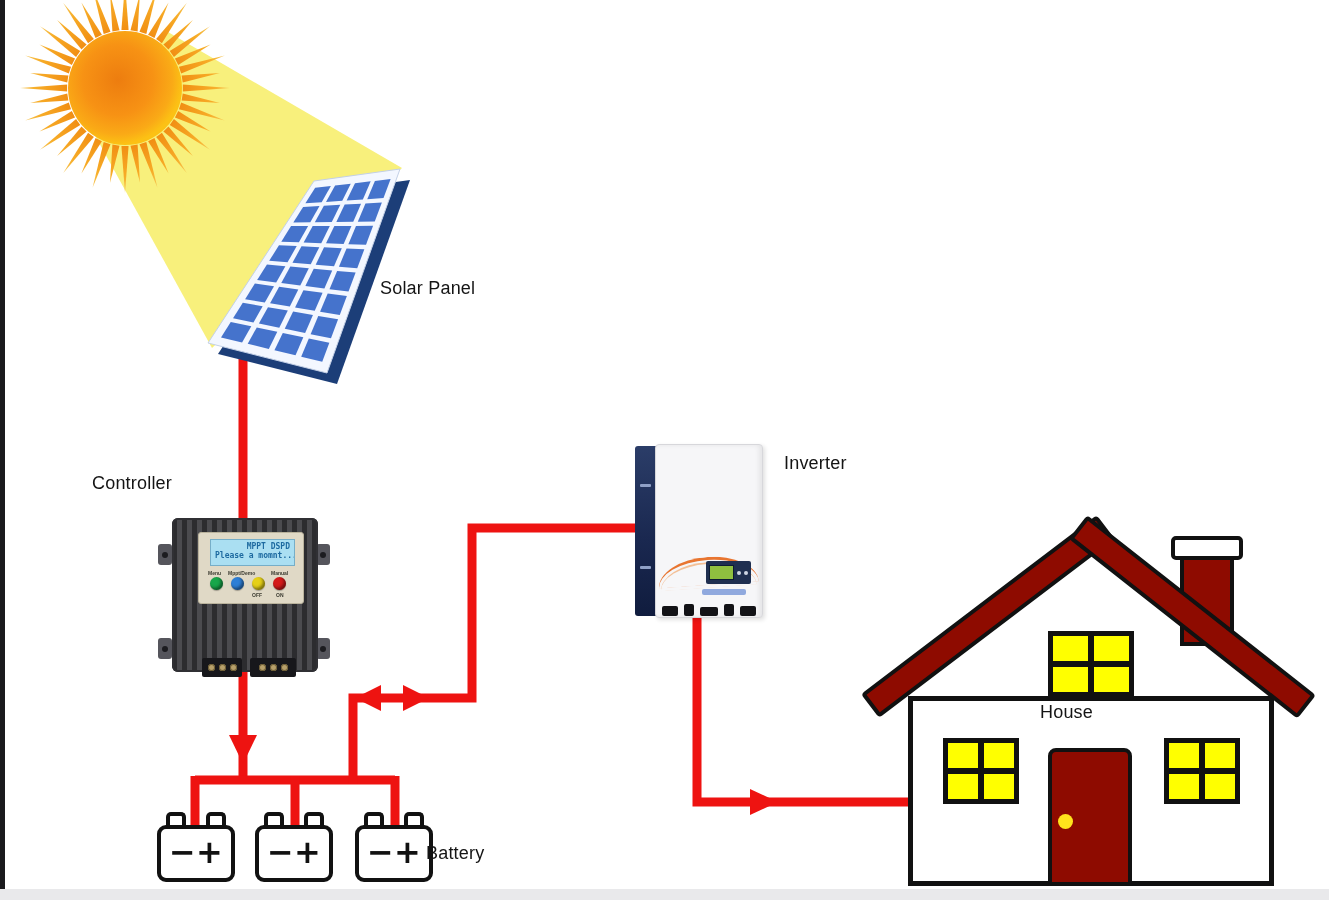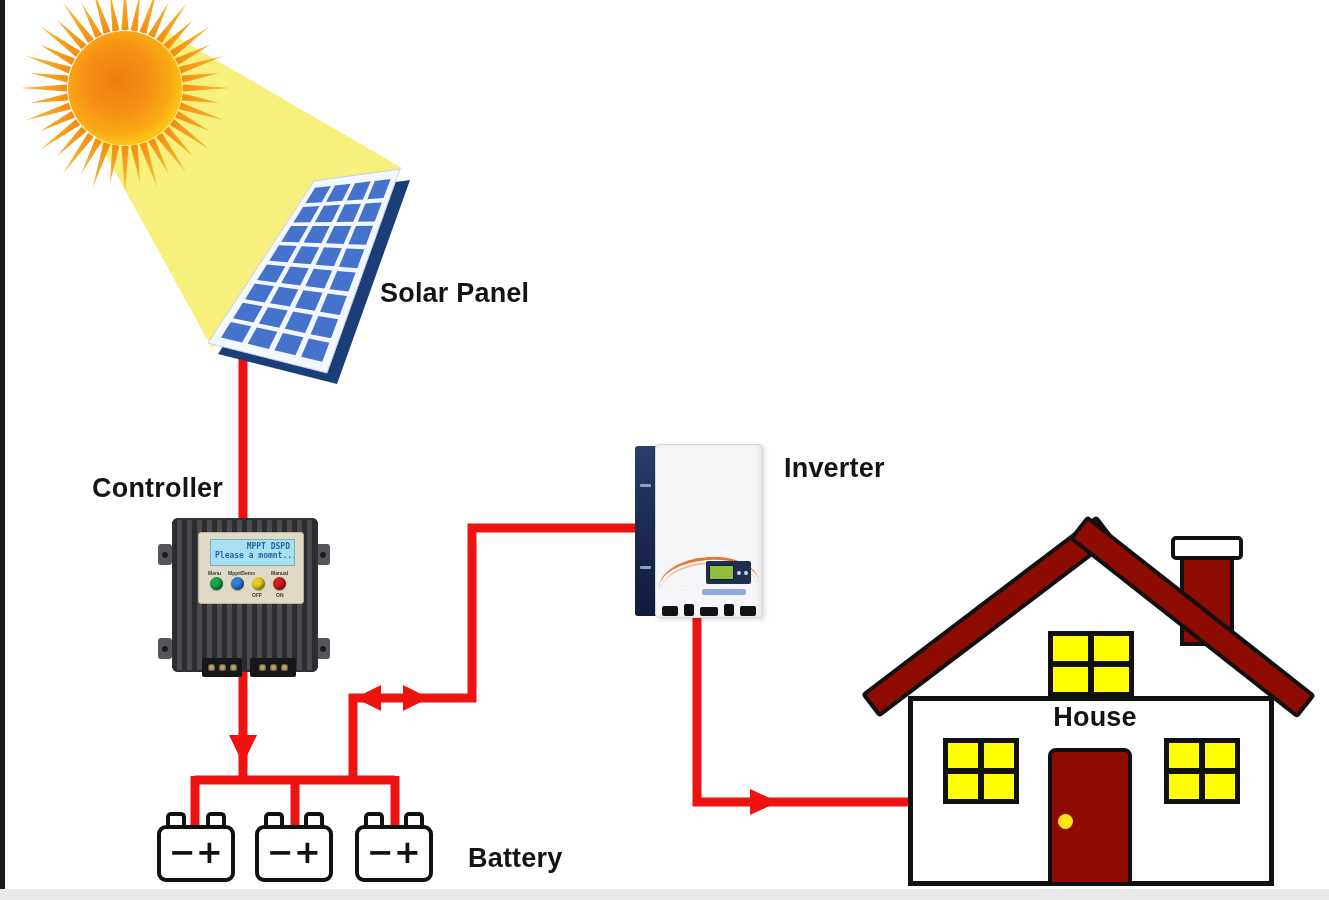--- a/index.html
+++ b/index.html
@@ -1,21 +1,21 @@
 <!DOCTYPE html>
 <html><head>
 <meta charset="utf-8">
 <style>
   html,body{margin:0;padding:0;background:#fff;}
   #stage{position:relative;width:1329px;height:900px;background:#ffffff;overflow:hidden;
          font-family:"Liberation Sans",sans-serif;}
   #stage *{box-sizing:border-box;}
   .layer{position:absolute;left:0;top:0;}
   .abs{position:absolute;}
-  .lbl{position:absolute;font-weight:bold;font-size:27px;color:#141414;white-space:nowrap;letter-spacing:0.2px;}
+  .lbl{position:absolute;font-weight:normal;font-size:18px;color:#141414;white-space:nowrap;letter-spacing:0.2px;}
 
   
   .left-bar{left:0;top:0;width:5px;height:890px;background:#1a1a1d;}
   .bottom-bar{left:0;top:889px;width:1329px;height:11px;background:#e9e9eb;}
 
   
   #controller{left:158px;top:514px;width:172px;height:178px;}
   .ctl-ear{position:absolute;width:14px;height:21px;background:#55555c;border-radius:3px;
            display:flex;align-items:center;justify-content:center;}
   .ctl-ear i{display:block;width:6px;height:6px;border-radius:50%;background:#1c1c20;}
@@ -77,21 +77,21 @@
   .roof{position:absolute;height:30px;background:var(--roof,#8e0b00);border:4px solid #111;
         border-radius:4px;transform-origin:0 50%;}
   .roof-left{left:870px;top:691px;width:296px;transform:rotate(-37.2deg);}
   .roof-right{left:1078px;top:512px;width:291px;transform:rotate(38.2deg);}
   .window{position:absolute;background:var(--winyellow,#ffff00);border:5px solid #111;}
   .mullion-v{position:absolute;left:50%;top:0;width:6px;height:100%;margin-left:-3px;background:#111;}
   .mullion-h{position:absolute;top:50%;left:0;height:6px;width:100%;margin-top:-3px;background:#111;}
   .door{left:1048px;top:748px;width:84px;height:138px;background:var(--roof,#8e0b00);
         border:4px solid #111;border-radius:8px 8px 0 0;}
   .knob{left:1058px;top:814px;width:15px;height:15px;border-radius:50%;background:#ffe41c;}
-  #house-label{left:1040px;top:702px;width:110px;text-align:center;}
+  #house-label{left:1040px;top:702px;width:110px;text-align:left;}
 </style>
 </head>
 <body>
 
 <div id="stage" style="--red: #ee1311; --beam: #f8f07c; --roof: #8e0b00; --winyellow: #ffff00;">
 
   <svg class="layer" width="1329" height="900" viewBox="0 0 1329 900">
     <defs>
       <radialGradient id="sunG" gradientUnits="userSpaceOnUse" cx="118" cy="80" r="64">
         <stop offset="0" stop-color="#ed7d0f"></stop>
@@ -318,15 +318,15 @@
     <div class="mullion-v"></div>
     <div class="mullion-h"></div>
   </div>
   <div class="abs door"></div>
   <div class="abs knob"></div>
 
   <div class="lbl" style="left:380px;top:278px">Solar Panel</div>
   <div class="lbl" style="left:92px;top:473px">Controller</div>
   <div class="lbl" style="left:784px;top:453px">Inverter</div>
   <div class="lbl" id="house-label">House</div>
-  <div class="lbl" style="left:468px;top:843px">Battery</div>
+  <div class="lbl" style="left:426px;top:843px">Battery</div>
 
 </div>
 
 </body></html>

